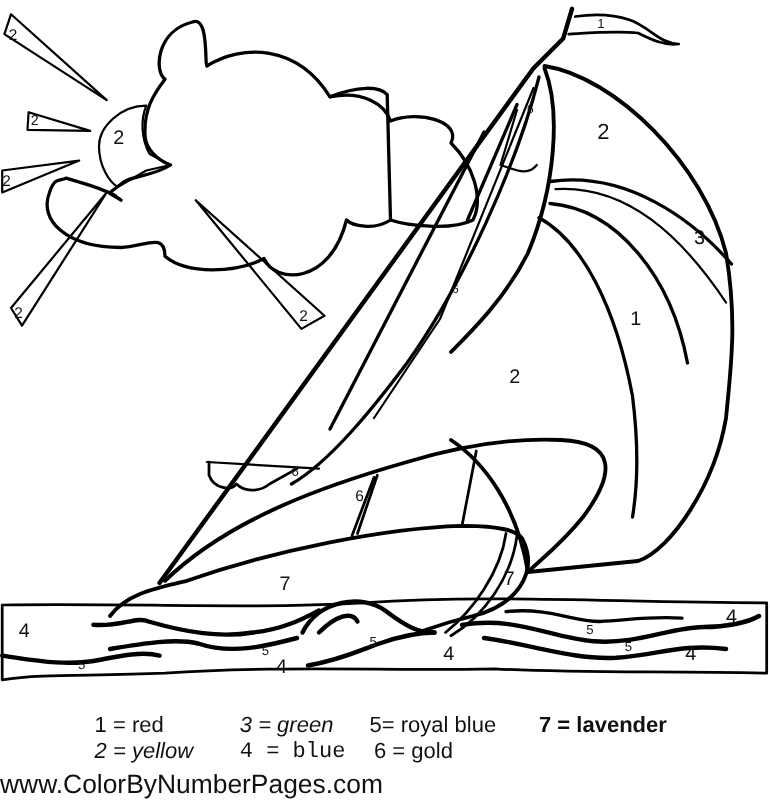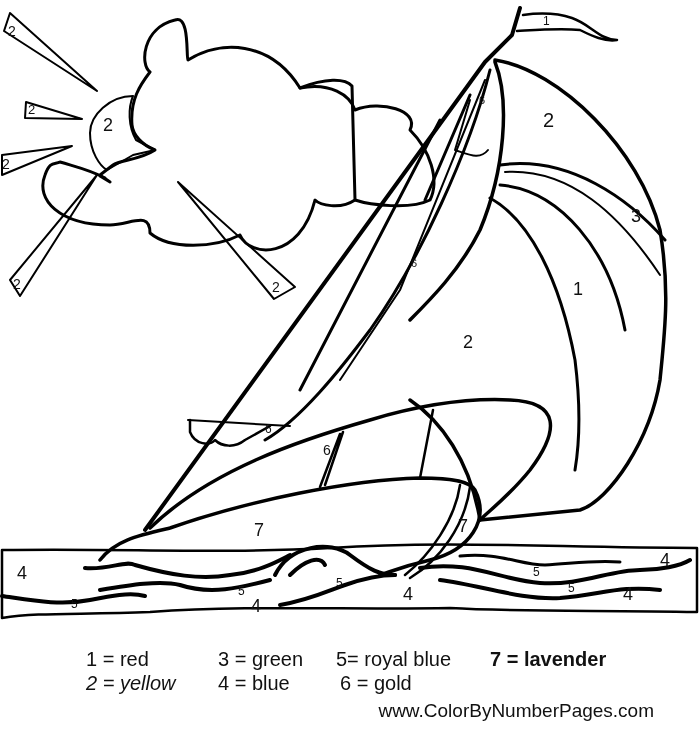--- a/index.html
+++ b/index.html
@@ -2,21 +2,21 @@
 <html><head>
 <meta charset="utf-8">
 <style>
   html,body{margin:0;padding:0;background:#fff;}
   body{width:700px;height:729px;position:relative;overflow:hidden;font-family:"Liberation Sans",sans-serif;}
   #art{position:absolute;left:0;top:0;width:700px;height:640px;}
   #art path,#art polygon,#art line,#art polyline{fill:none;stroke:#000;stroke-linejoin:round;stroke-linecap:round;}
   .num{position:absolute;color:#111;font-family:"Liberation Sans",sans-serif;line-height:1;}
   .legend{position:absolute;left:0;top:648px;width:700px;font-size:20px;color:#111;}
   .legend span{position:absolute;white-space:nowrap;}
-  .site{position:absolute;left:0;width:654px;top:700px;text-align:right;font-size:19px;color:#111;}
+  .site{position:absolute;left:0;width:654px;top:700px;text-align:left;font-size:24px;color:#111;}
 </style>
 </head>
 <body>
 
 <svg id="art" viewBox="0 0 700 640" xmlns="http://www.w3.org/2000/svg">
 
   <g stroke-width="2">
     <polygon points="10,13 4,31 97,91"></polygon>
     <polygon points="26,102 25,118 82,119"></polygon>
     <polygon points="2,155 2,175 72,146"></polygon>
@@ -93,20 +93,20 @@
     <span class="num" style="left: 403px; top: 585px; font-size: 18px;">4</span>
     <span class="num" style="left: 533px; top: 566px; font-size: 12px;">5</span>
     <span class="num" style="left: 568px; top: 582px; font-size: 12px;">5</span>
     <span class="num" style="left: 623px; top: 585px; font-size: 18px;">4</span>
     <span class="num" style="left: 660px; top: 551px; font-size: 18px;">4</span>
   </div>
 
 <div class="legend">
   <span style="left:86px;top:0;">1 = red</span>
   <span style="left:86px;top:24px;font-style:italic;">2 = yellow</span>
-  <span style="left:218px;top:0;">3 = green</span>
-  <span style="left:218px;top:24px;">4 = blue</span>
+  <span style="left:218px;top:0;font-style:italic;">3 = green</span>
+  <span style="left:218px;top:24px;font-family:Liberation Mono, monospace;">4 = blue</span>
   <span style="left:336px;top:0;text-align:center;">5= royal blue</span>
   <span style="left:340px;top:24px;text-align:center;">6 = gold</span>
   <span style="left:490px;top:0;font-weight:bold;">7 = lavender</span>
 </div>
 
 <div class="site">www.ColorByNumberPages.com</div>
 
 </body></html>

